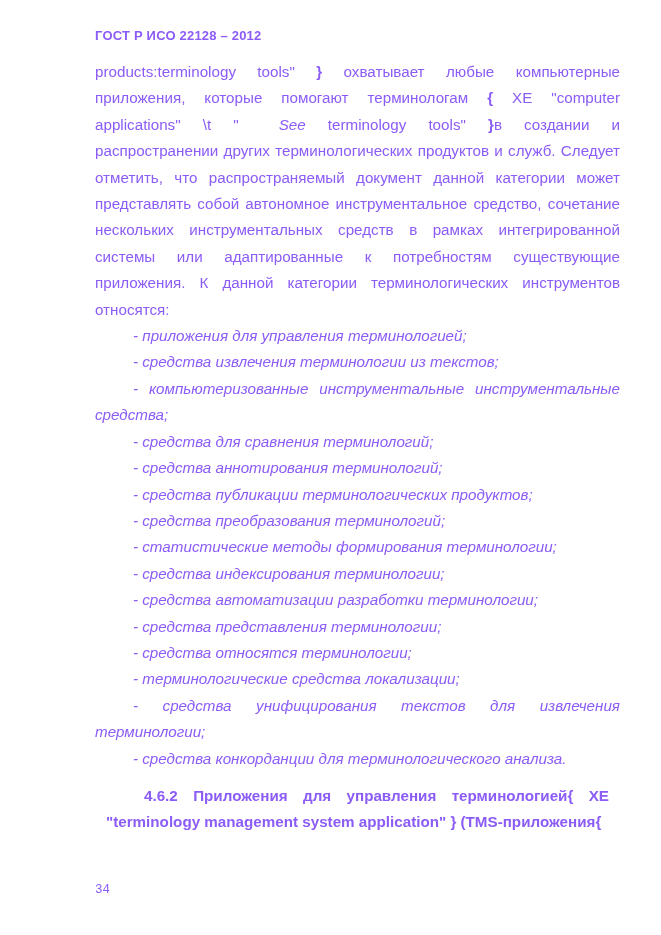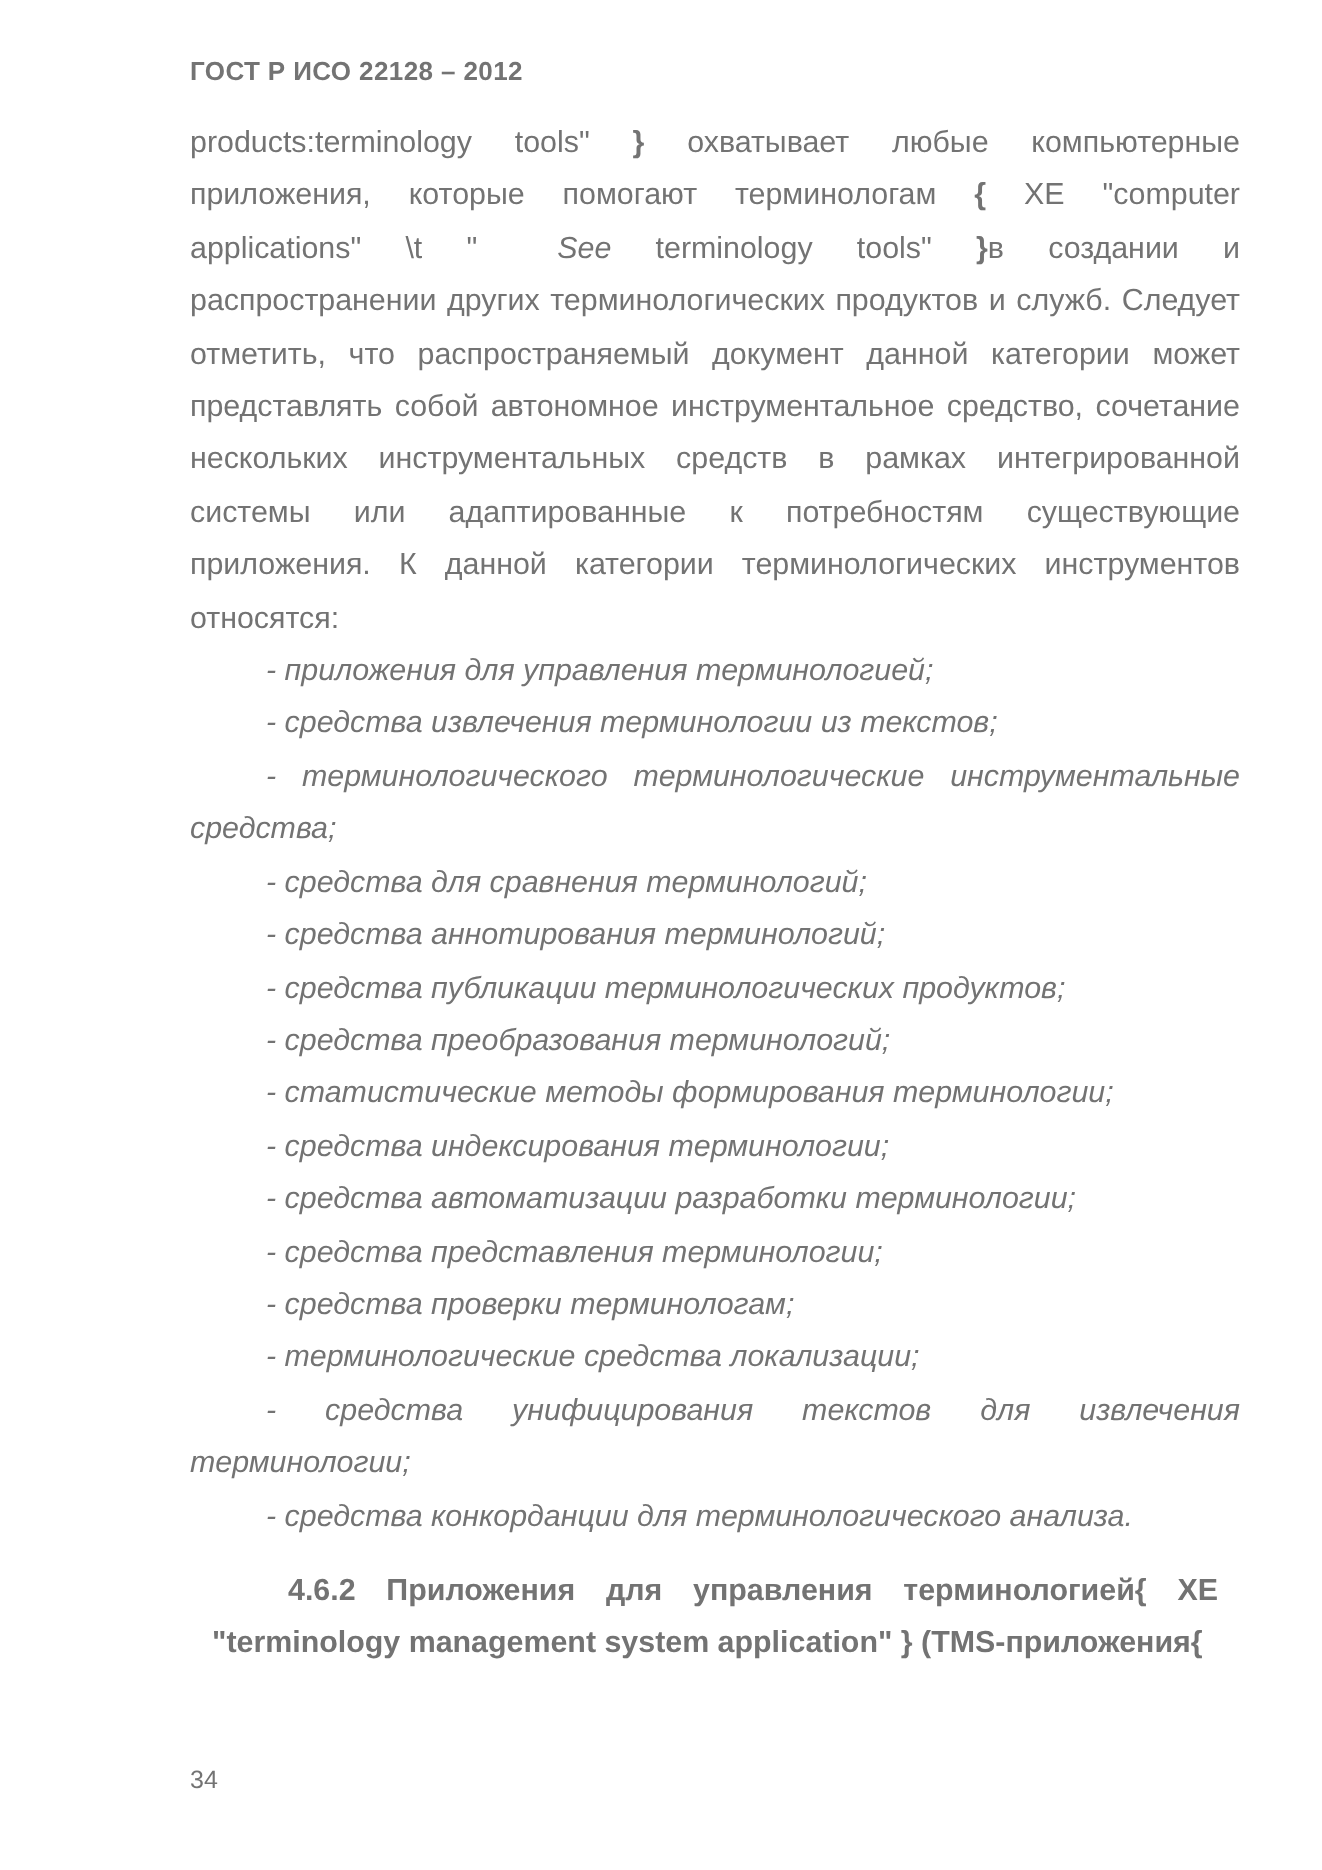--- a/index.html
+++ b/index.html
@@ -8,21 +8,21 @@
     background: #ffffff;
   }
   .page {
     position: relative;
     width: 661px;
     height: 935px;
     background: #ffffff;
     box-sizing: border-box;
     padding: 28px 41px 0 95px;
     font-family: "Liberation Sans", sans-serif;
-    color: #737373;
+    color: #8b5cf6;
     overflow: hidden;
   }
   .doc-header {
     font-weight: bold;
     font-size: 13px;
     letter-spacing: 0.2px;
     margin-bottom: 16px;
   }
   .body-text {
     font-size: 15.2px;
@@ -44,45 +44,46 @@
     text-indent: 38px;
     text-align: justify;
   }
   .b { font-weight: bold; }
   .i { font-style: italic; margin-left: 40px; }
   .page-number {
     position: absolute;
     left: 95px;
     bottom: 38px;
     font-size: 12.5px;
+    font-family: Liberation Mono, monospace;
   }
 </style>
 </head>
 <body>
 
 <div class="page">
 
   <div class="doc-header">ГОСТ Р ИСО 22128 – 2012</div>
 
   <div class="body-text">
 
     <p class="para"><span>products:terminology tools" </span><span class="b">}</span><span> охватывает любые компьютерные приложения, которые помогают терминологам </span><span class="b">{</span><span> XE "computer applications" \t "</span><span class="i">See</span><span> terminology tools" </span><span class="b">}</span><span>в создании и распространении других терминологических продуктов и служб. Следует отметить, что распространяемый документ данной категории может представлять собой автономное инструментальное средство, сочетание нескольких инструментальных средств в рамках интегрированной системы или адаптированные к потребностям существующие приложения. К данной категории терминологических инструментов относятся:</span></p>
 
     <p class="list-item">- приложения для управления терминологией;</p>
     <p class="list-item">- средства извлечения терминологии из текстов;</p>
-    <p class="list-item">- терминологического терминологические инструментальные средства;</p>
+    <p class="list-item">- компьютеризованные инструментальные инструментальные средства;</p>
     <p class="list-item">- средства для сравнения терминологий;</p>
     <p class="list-item">- средства аннотирования терминологий;</p>
     <p class="list-item">- средства публикации терминологических продуктов;</p>
     <p class="list-item">- средства преобразования терминологий;</p>
     <p class="list-item">- статистические методы формирования терминологии;</p>
     <p class="list-item">- средства индексирования терминологии;</p>
     <p class="list-item">- средства автоматизации разработки терминологии;</p>
     <p class="list-item">- средства представления терминологии;</p>
-    <p class="list-item">- средства проверки терминологам;</p>
+    <p class="list-item">- средства относятся терминологии;</p>
     <p class="list-item">- терминологические средства локализации;</p>
     <p class="list-item">- средства унифицирования текстов для извлечения терминологии;</p>
     <p class="list-item">- средства конкорданции для терминологического анализа.</p>
 
     <p class="heading">4.6.2 Приложения для управления терминологией{ XE "terminology management system application" } (TMS-приложения{</p>
 
   </div>
 
   <div class="page-number">34</div>
 

